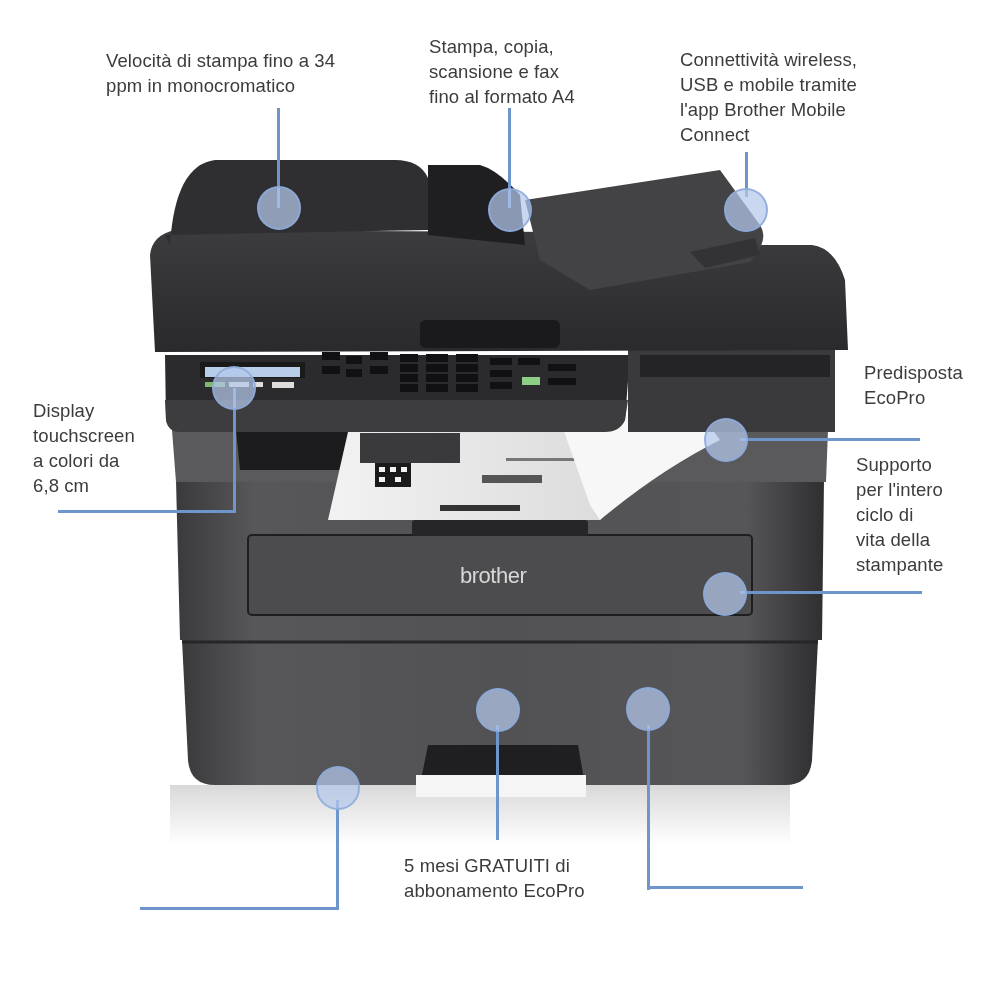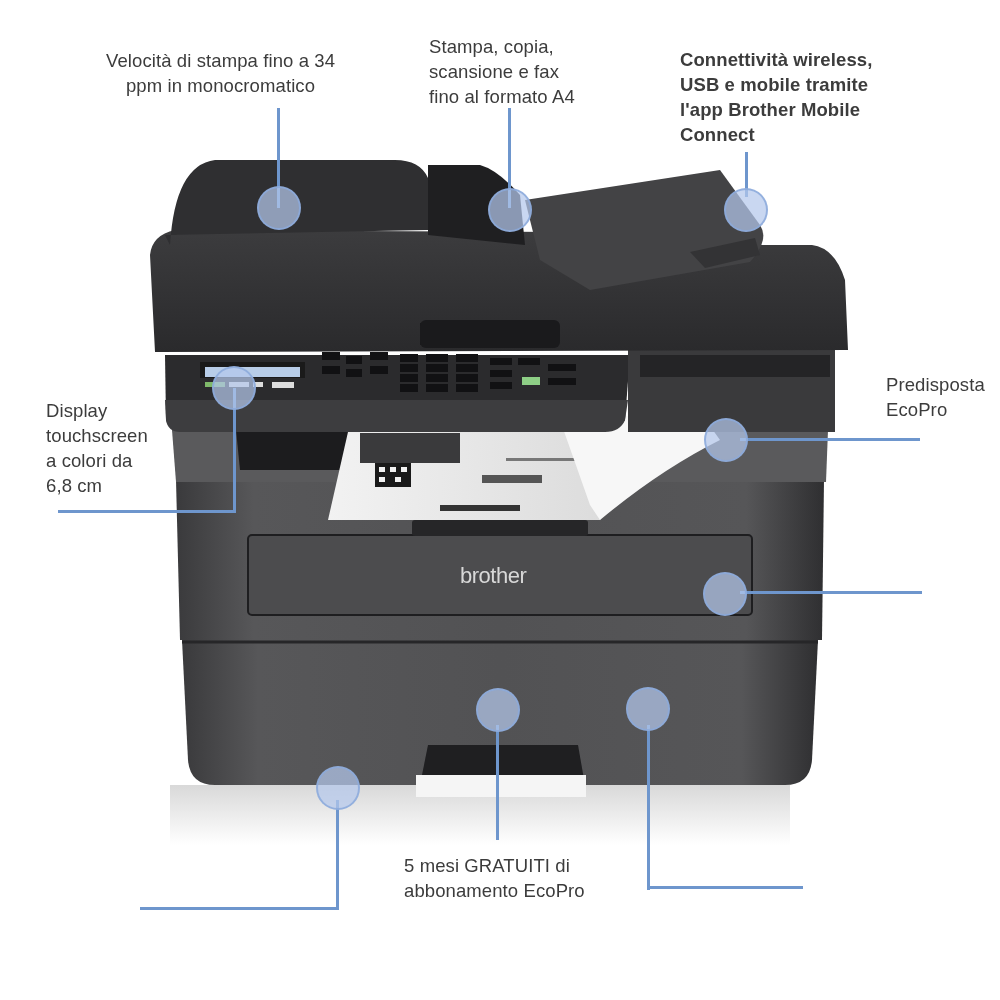--- a/index.html
+++ b/index.html
@@ -127,51 +127,56 @@
 
     <path d="M525 200 L720 170 L760 225 Q770 240 750 262 L590 290 L540 260 Z" fill="#434345"></path>
     <path d="M690 252 L755 238 L760 255 L705 268 Z" fill="#333335"></path>
 
     <path d="M420 323 L470 320 L470 345 L420 345 Z" fill="#1a1a1c"></path>
     <rect x="420" y="320" width="140" height="28" rx="6" fill="#1a1a1c"></rect>
   </svg>
 
   <div class="brand">brother</div>
 
-  <div class="callout-text" style="left:106px; top:48px;text-align:center;">Velocità di stampa fino a 34
+  <div class="callout-text" style="left:106px; top:48px;">Velocità di stampa fino a 34
 ppm in monocromatico</div>
   <div class="line" style="left:277px; top:108px; width:3px; height:100px;"></div>
   <div class="dot" style="left:257px; top:186px;"></div>
 
   <div class="callout-text" style="left:429px; top:34px;">Stampa, copia,
 scansione e fax
 fino al formato A4</div>
   <div class="line" style="left:508px; top:108px; width:3px; height:100px;"></div>
   <div class="dot" style="left:488px; top:188px;"></div>
 
-  <div class="callout-text" style="left:680px; top:47px;font-weight:bold;">Connettività wireless,
+  <div class="callout-text" style="left:680px; top:47px;">Connettività wireless,
 USB e mobile tramite
 l'app Brother Mobile
 Connect</div>
   <div class="line" style="left:745px; top:152px; width:3px; height:45px;"></div>
   <div class="dot" style="left:724px; top:188px;"></div>
 
-  <div class="callout-text" style="left:33px; top:398px;margin-left:13px;">Display
+  <div class="callout-text" style="left:33px; top:398px;">Display
 touchscreen
 a colori da
 6,8 cm</div>
   <div class="line" style="left:233px; top:388px; width:3px; height:125px;"></div>
   <div class="line" style="left:58px; top:510px; width:178px; height:3px;"></div>
   <div class="dot" style="left:212px; top:366px;"></div>
 
-  <div class="callout-text" style="left:864px; top:372px;margin-left:22px;">Predisposta
+  <div class="callout-text" style="left:864px; top:360px;">Predisposta
 EcoPro</div>
   <div class="line" style="left:740px; top:438px; width:180px; height:3px;"></div>
   <div class="dot" style="left:704px; top:418px;"></div>
 
+  <div class="callout-text" style="left:856px; top:452px;">Supporto
+per l'intero
+ciclo di
+vita della
+stampante</div>
   <div class="line" style="left:740px; top:591px; width:182px; height:3px;"></div>
   <div class="dot" style="left:703px; top:572px;"></div>
 
   <div class="line" style="left:336px; top:800px; width:3px; height:110px;"></div>
   <div class="line" style="left:140px; top:907px; width:199px; height:3px;"></div>
   <div class="dot" style="left:316px; top:766px;"></div>
 
   <div class="callout-text" style="left:404px; top:853px;">5 mesi GRATUITI di
 abbonamento EcoPro</div>
   <div class="line" style="left:496px; top:725px; width:3px; height:115px;"></div>

